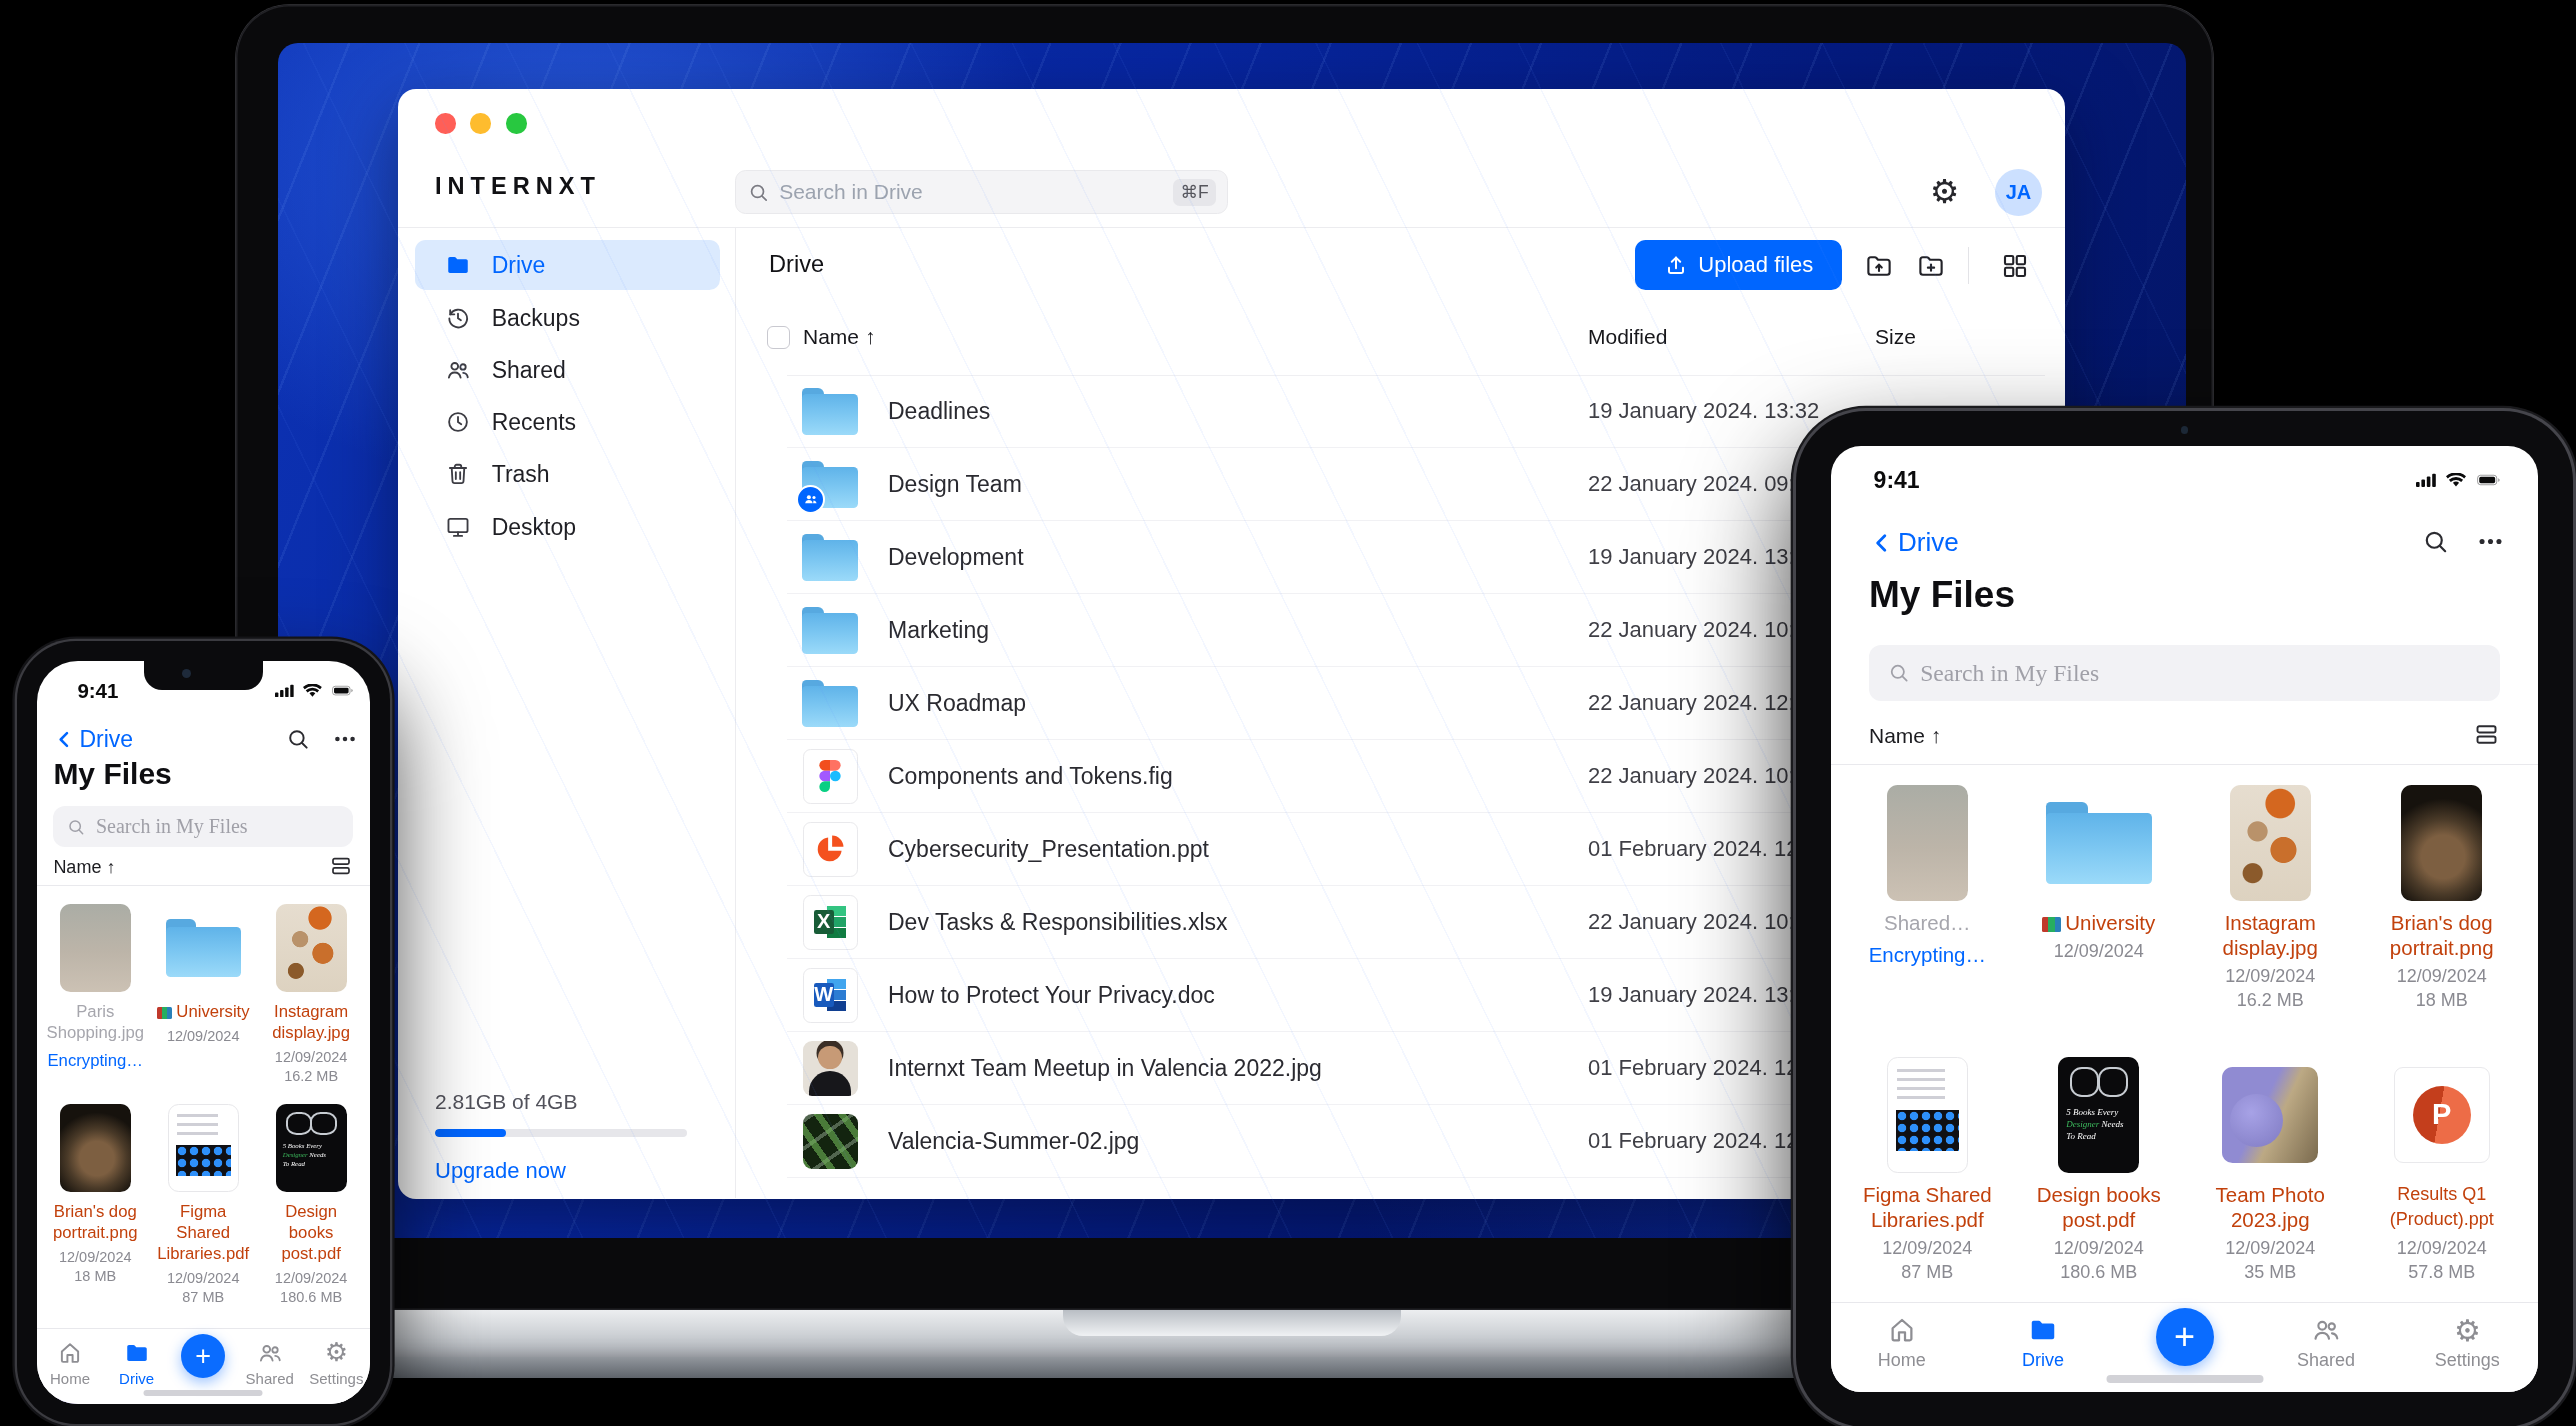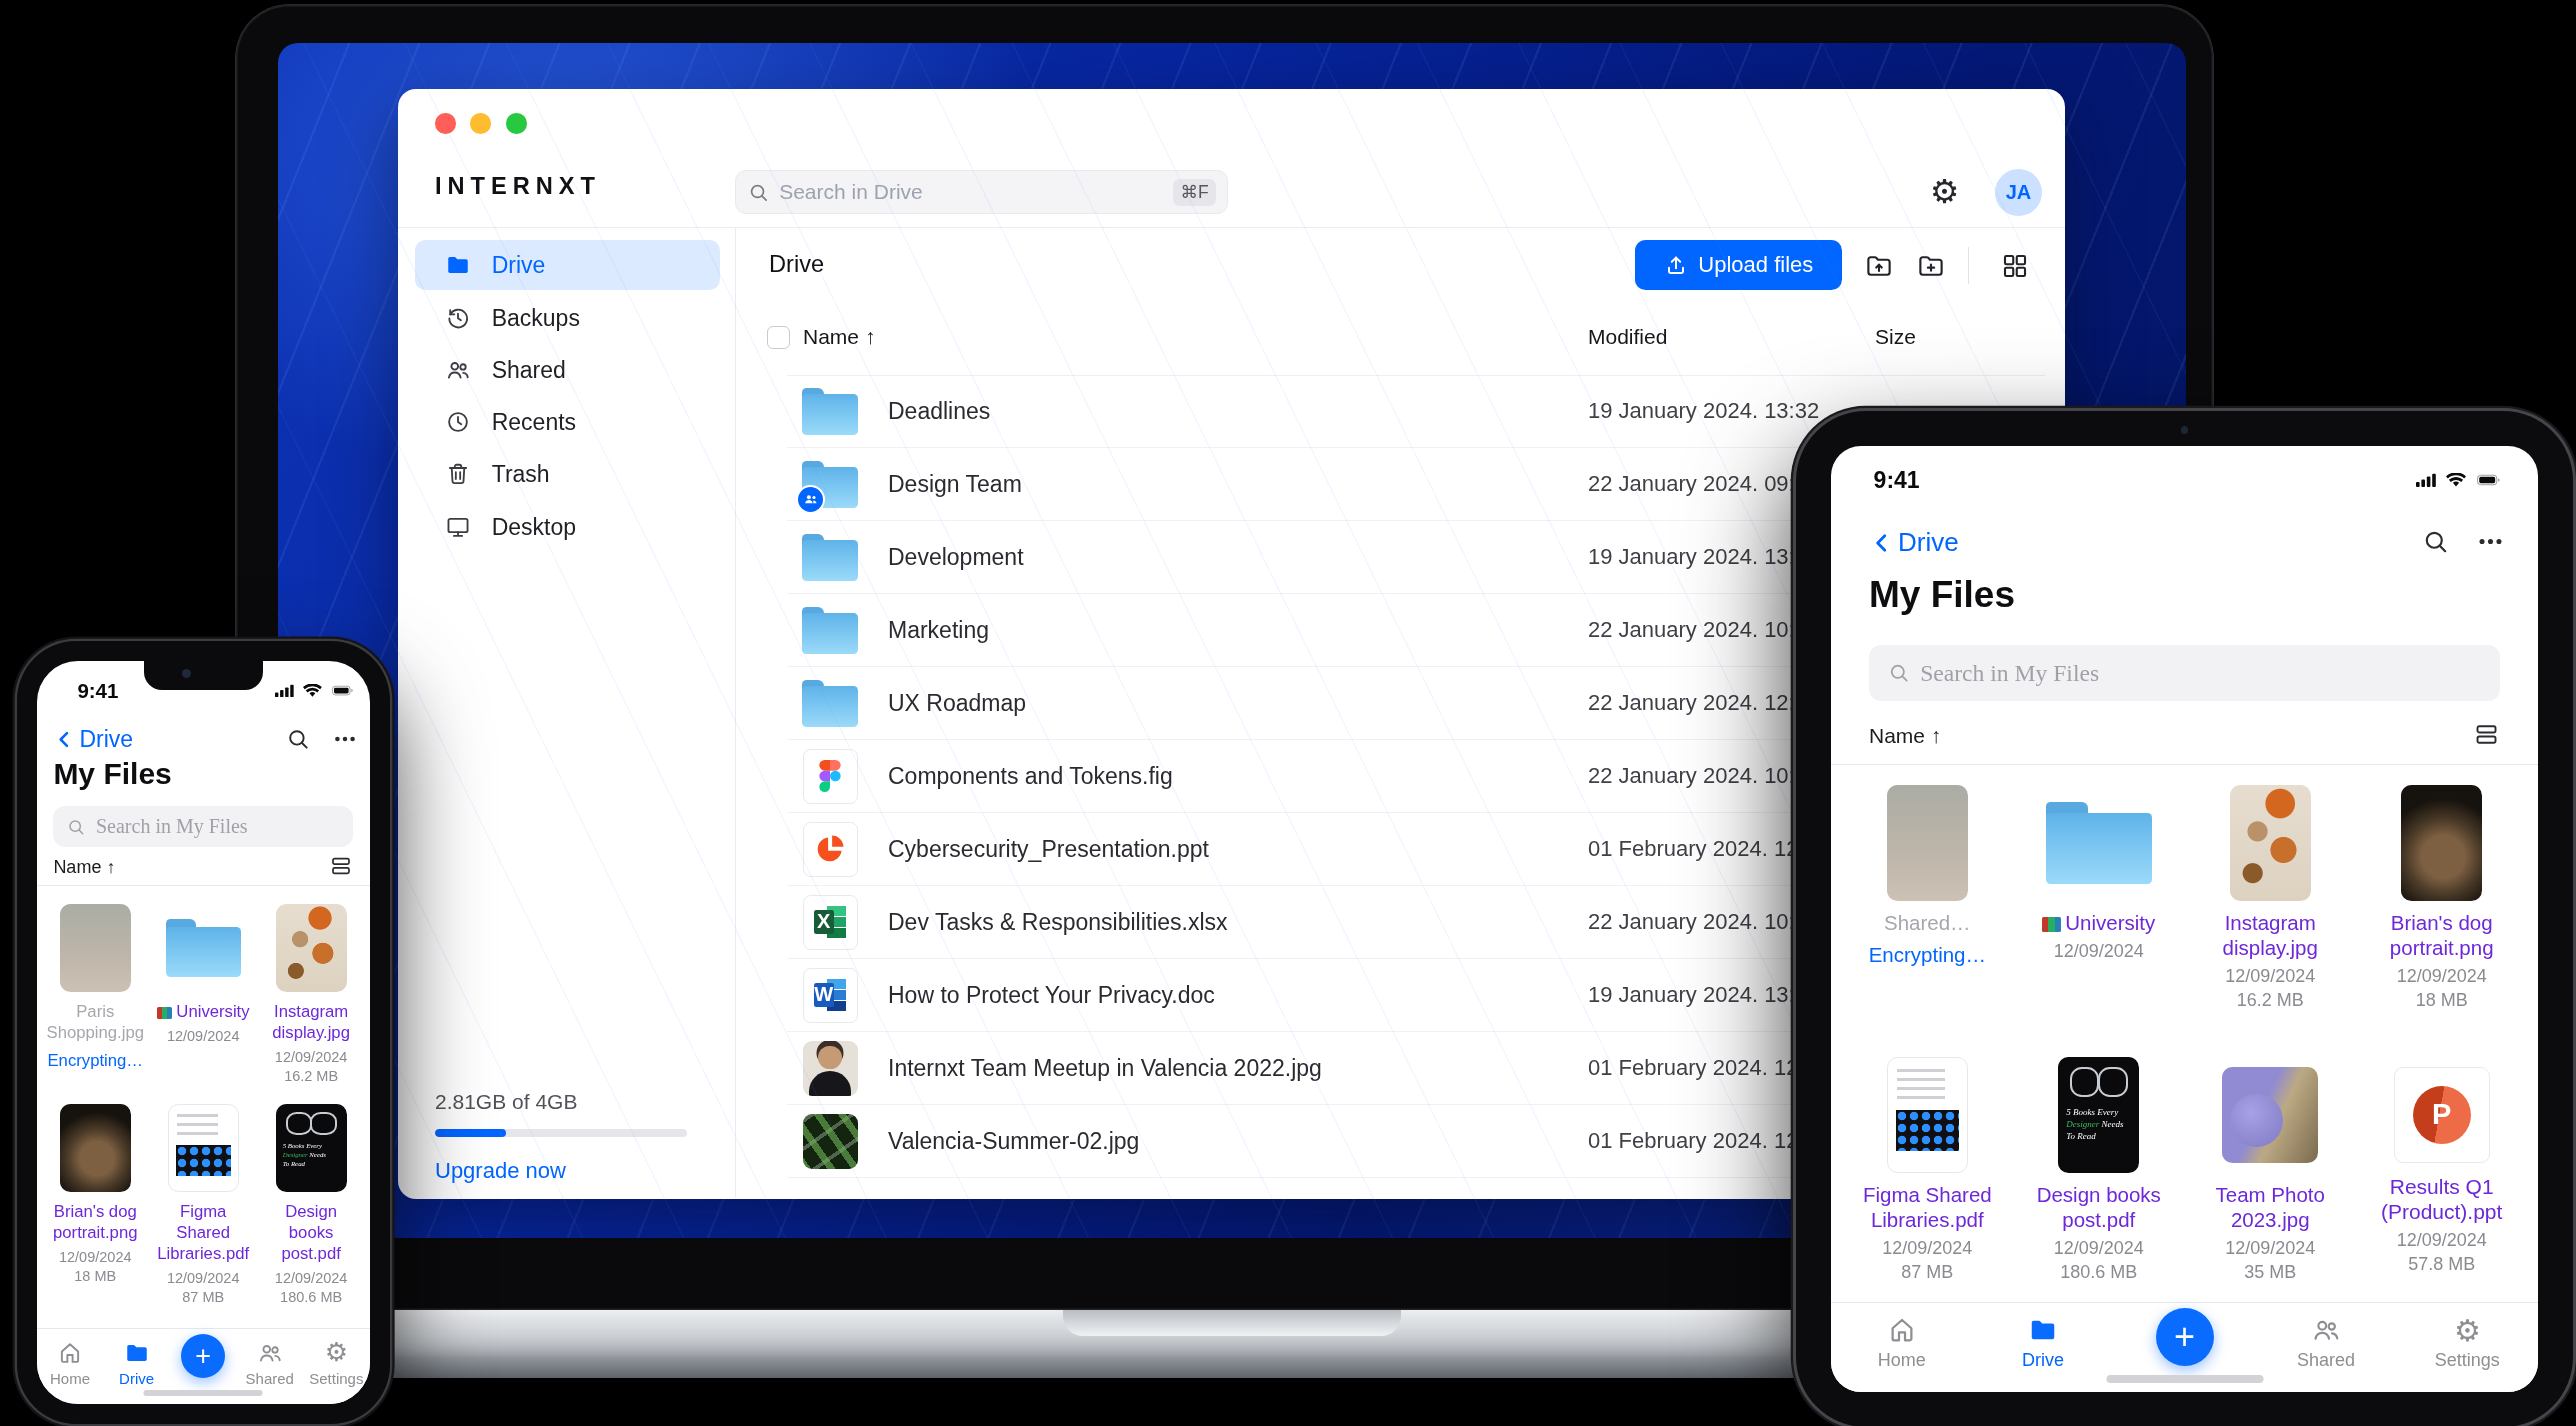--- a/index.html
+++ b/index.html
@@ -120,21 +120,21 @@
   .devscreen{background:#fff;overflow:hidden;}
   .statusbar{display:flex;align-items:center;}
   .sticons{display:flex;align-items:center;gap:7.6px;}
   .navbar{position:absolute;left:0;right:0;bottom:0;background:#fff;border-top:0.8px solid #E8E8EC;display:flex;}
   .navitem{flex:1;display:flex;flex-direction:column;align-items:center;justify-content:flex-start;color:#8E8E93;cursor:pointer;}
   .navitem .nlab{margin-top:4.6px;}
   .navitem.active{color:#0066FF;}
   .fabc{background:#0A6CFF;border-radius:50%;color:#fff;display:flex;align-items:center;justify-content:center;box-shadow:0 4.6px 13.7px rgba(10,108,255,.4);}
   .homebar{position:absolute;border-radius:4.6px;background:#D2D2D7;}
   .gridcard{display:flex;flex-direction:column;align-items:center;cursor:pointer;}
-  .gname{text-align:center;color:#6d28d9;}
+  .gname{text-align:center;color:#c2410c;}
   .gname.muted{color:#A6A6AD;}
   .gsub{color:#8A8A91;text-align:center;}
   .gstat{color:#0066FF;text-align:center;font-weight:500;}
   .books-ic{display:inline-block;vertical-align:-1.5px;border-radius:1.5px;background:linear-gradient(90deg,#c0392b 0 34%,#27ae60 34% 67%,#2980b9 67%);margin-right:4.6px;}
 
   
   .iphone{left:16.7px;top:641px;width:373px;height:783px;border-radius:59px;background:#0b0b0d;
     box-shadow:0 0 0 2.3px #3b3b40, 0 0 0 4.6px #141417, 0 46px 91px rgba(0,0,0,.75);}
   .iphone .devscreen{position:absolute;left:20px;top:20px;width:333px;height:743px;border-radius:41px;}
   .notch{position:absolute;left:107px;top:0;width:119px;height:29px;background:#0b0b0d;border-radius:0 0 18px 18px;}
@@ -736,21 +736,21 @@
             <div class="gname" style="font-size: 20.5px; line-height: 25px; margin-top: 9px; max-width: 92%;">Team Photo 2023.jpg</div>
             <div class="gsub" style="font-size: 18px; margin-top: 6px;">12/09/2024</div>
             <div class="gsub" style="font-size: 18px; margin-top: 3px;">35 MB</div>
           </div>
           <div class="gridcard">
             <div style="height: 116px; display: flex; align-items: center; justify-content: center;">
               <div class="tile-ppt" style="width: 96px; height: 96px; border-radius: 9px;">
                 <div class="pptc" style="width: 62%; height: 62%; font-size: 29px;">P</div>
               </div>
             </div>
-            <div class="gname" style="font-size: 21px; line-height: 25px; margin-top: 1px; max-width: 92%;">Results Q1 (Product).ppt</div>
+            <div class="gname" style="font-size: 18px; line-height: 25px; margin-top: 9px; max-width: 92%;">Results Q1 (Product).ppt</div>
             <div class="gsub" style="font-size: 18px; margin-top: 6px;">12/09/2024</div>
             <div class="gsub" style="font-size: 18px; margin-top: 3px;">57.8 MB</div>
           </div>
           <div class="gridcard">
             <div style="height: 116px; display: flex; align-items: center; justify-content: center;">
               <div class="tile-ps" style="width: 96px; height: 96px; border-radius: 9px;">
                 <div class="psq" style="width: 62%; height: 62%; font-size: 27px;">Ps</div>
               </div>
             </div>
           </div>

